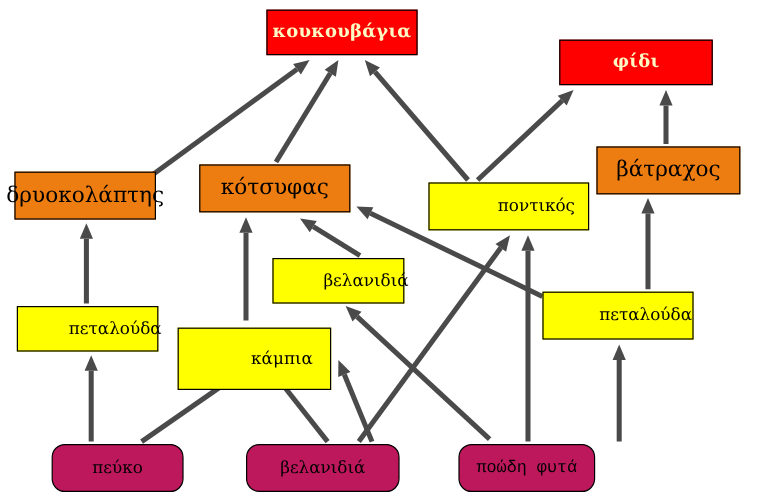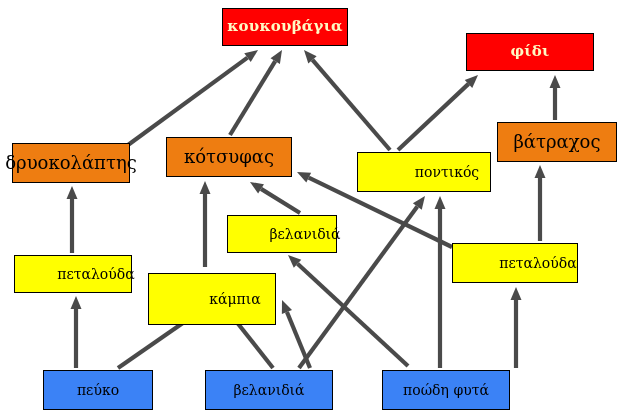--- a/index.html
+++ b/index.html
@@ -58,21 +58,22 @@
   }
   .lvl-primary {
     background: #ffff00;
     padding-left: 46px;
   }
   .lvl-primary .node-label {
     color: #000000;
     font-size: 14px;
   }
   .lvl-producer {
-    background: #3b82f6;
+    background: #be185d;
+    border-radius: 11px;
   }
   .lvl-producer .node-label {
     color: #000000;
     font-size: 14px;
   }
 </style>
 </head>
 <body>
 
 <div id="canvas">
@@ -182,18 +183,18 @@
       </div>
       <div class="node lvl-primary" style="left: 148px; top: 273px; width: 128px; height: 52px;">
         <span class="node-label">κάμπια</span>
       </div>
       <div class="node lvl-producer" style="left: 43px; top: 370px; width: 110px; height: 40px;">
         <span class="node-label">πεύκο</span>
       </div>
       <div class="node lvl-producer" style="left: 205px; top: 370px; width: 128px; height: 40px;">
         <span class="node-label">βελανιδιά</span>
       </div>
-      <div class="node lvl-producer" style="left: 382px; top: 370px; width: 128px; height: 40px;">
+      <div class="node lvl-producer" style="left: 382px; top: 370px; width: 114px; height: 40px; font-family: Liberation Mono, monospace;">
         <span class="node-label">ποώδη φυτά</span>
       </div>
     </div>
 
 </div>
 
 </body></html>

